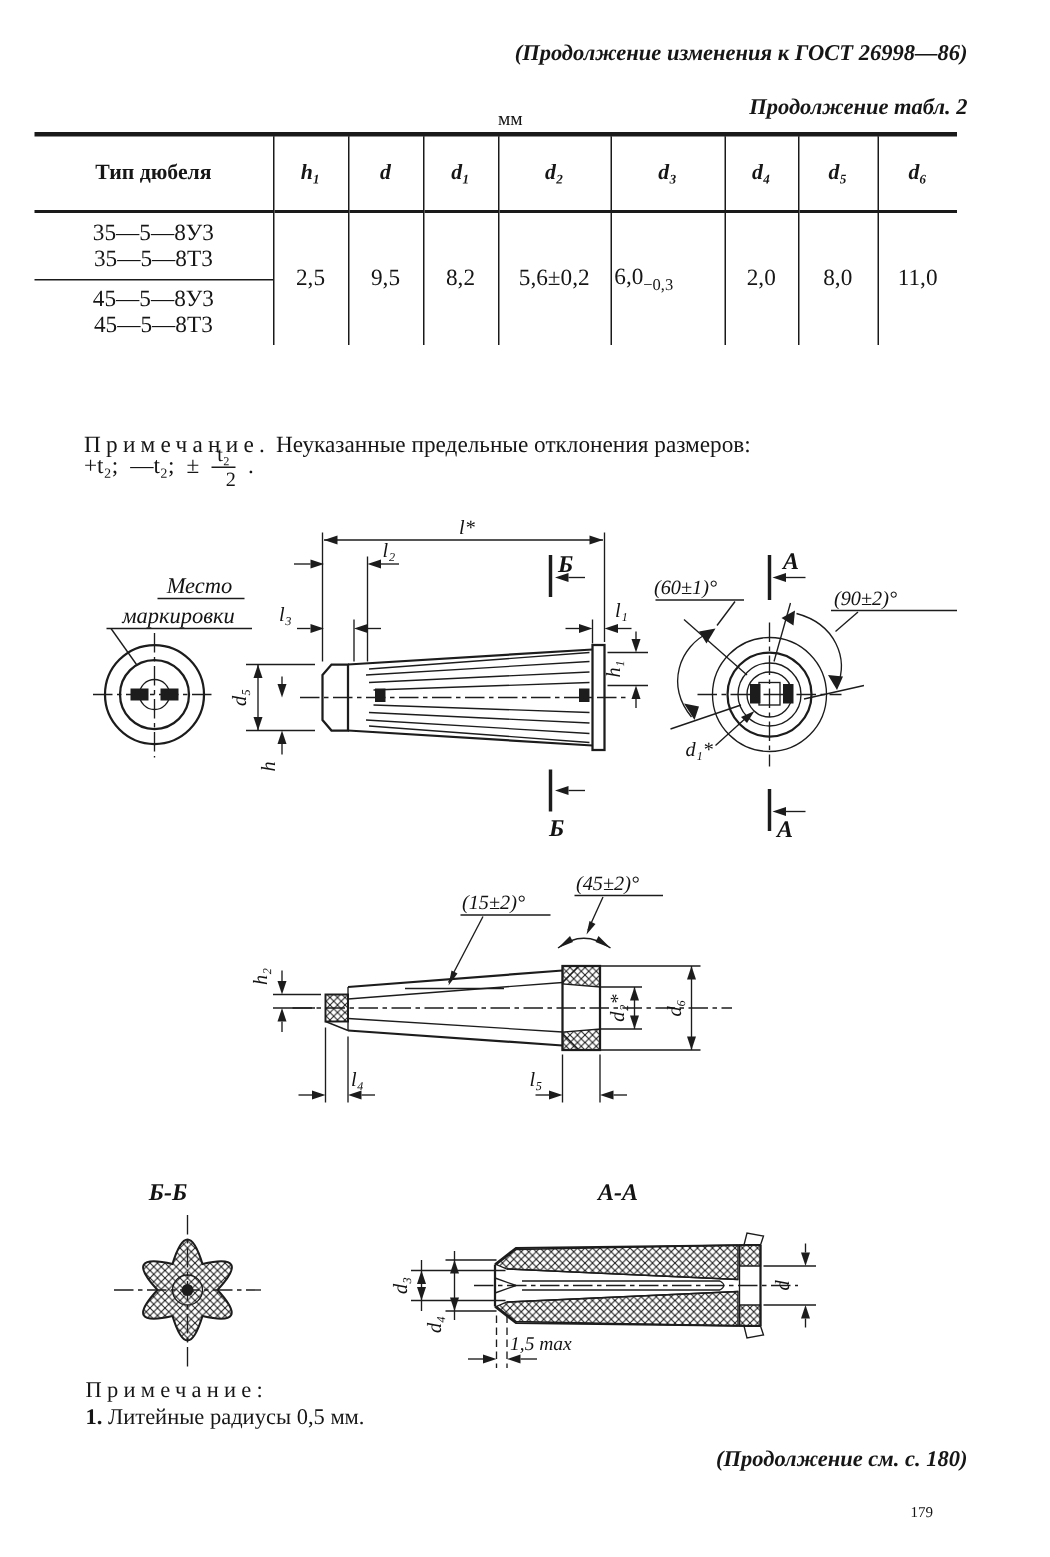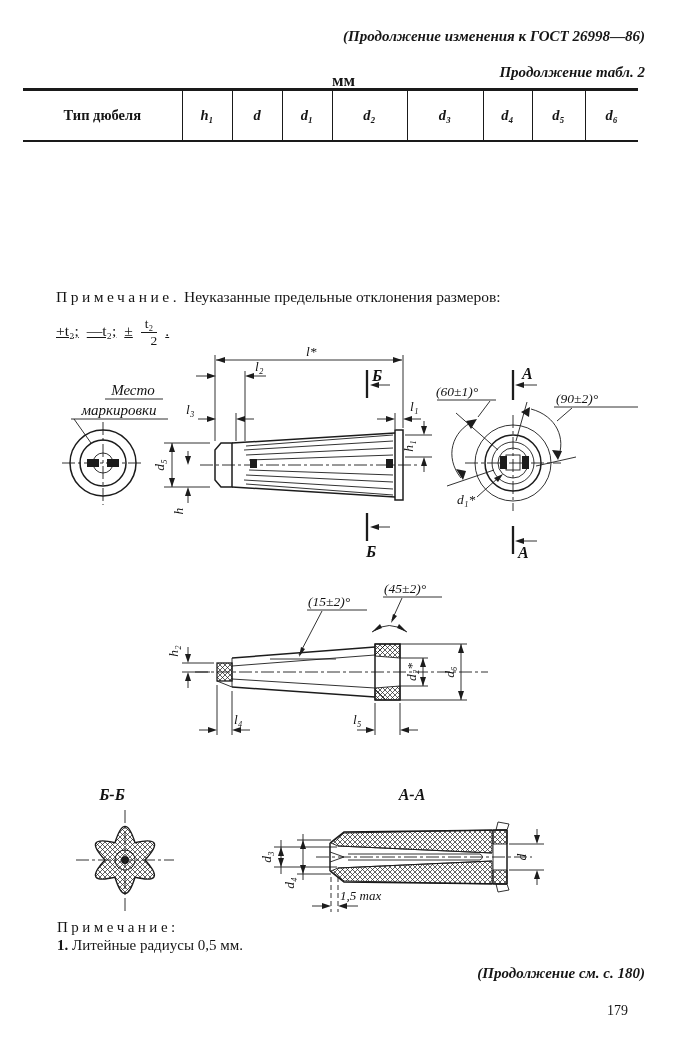--- a/index.html
+++ b/index.html
@@ -3,21 +3,21 @@
 <meta charset="utf-8">
 <style>
   html,body { margin:0; padding:0; background:#e8e6e0; }
   .page {
     position:relative; width:700px; height:1038px; margin:0 auto;
     background:#ffffff; color:#161616; overflow:hidden;
     font-family:"Liberation Serif", serif;
   }
   .abs { position:absolute; }
   .hdr { font-style:italic; font-weight:bold; font-size:15px; white-space:nowrap; }
-  .units { font-weight:bold; font-size:17px; }
+  .units { font-weight:normal; font-size:13px; }
 
   
   .tblwrap { position:absolute; top:88px; left:23px; }
   table.tbl { border-collapse:collapse; table-layout:fixed; width:615px;
     border-top:3px solid #1a1a1a; }
   .tbl th, .tbl td { border-left:1.4px solid #1a1a1a; text-align:center;
     vertical-align:middle; padding:0; font-size:15.5px; }
   .tbl tr > *:first-child { border-left:none; }
   .tbl th { border-bottom:2.6px solid #1a1a1a; height:49px;
     font-style:italic; font-weight:bold; font-size:14.5px; }
@@ -49,21 +49,21 @@
   .ar   { fill:#1c1c1c; stroke:none; }
   .thk  { fill:none; stroke:#1c1c1c; stroke-width:2.3; }
   svg text { font:italic 13.5px "Liberation Serif", serif; fill:#131313; }
   svg text.seclbl { font:italic bold 16px "Liberation Serif", serif; }
   svg text.cyrlbl { font:italic 15px "Liberation Serif", serif; }
   svg text.mk     { font:italic bold 16px "Liberation Serif", serif; }
   svg text.small  { font:italic 13px "Liberation Serif", serif; }
 
   .bnotes { font-size:15px; line-height:17.5px; }
   .bnotes b { font-weight:bold; }
-  .pagenum { font-size:14px; }
+  .pagenum { font-size:10px; }
 </style>
 </head>
 <body>
 
 <div class="page">
 
   <div class="abs hdr" style="top:28px; right:55px;">(Продолжение изменения к ГОСТ 26998—86)</div>
   <div class="abs hdr" style="top:64px; right:55px;">Продолжение табл. 2</div>
   <div class="abs units" style="top:71px; left:332px;">мм</div>
 
@@ -87,29 +87,46 @@
           <th>d</th>
           <th>d₁</th>
           <th>d₂</th>
           <th>d₃</th>
           <th>d₄</th>
           <th>d₅</th>
           <th>d₆</th>
         </tr>
       </thead>
       <tbody>
+        <tr class="g2">
+          <td class="type-cell">
+            <div>35—5—8У3</div>
+            <div>35—5—8Т3</div>
+            <hr class="split">
+            <div>45—5—8У3</div>
+            <div>45—5—8Т3</div>
+          </td>
+          <td>2,5</td>
+          <td>9,5</td>
+          <td>8,2</td>
+          <td>5,6±0,2</td>
+          <td class="tolcell"><span>6,0</span><sub>−0,3</sub></td>
+          <td>2,0</td>
+          <td>8,0</td>
+          <td>11,0</td>
+        </tr>
       </tbody>
     </table>
   </div>
 
   <div class="abs notetxt" style="top:288px; left:56px;">
     <span class="sp">Примечание.</span>
     <span>Неуказанные предельные отклонения размеров:</span>
   </div>
-  <div class="abs formula" style="top:316px; left:56px;text-decoration:underline;">
+  <div class="abs formula" style="top:295px; left:56px;">
     <span>+t₂;</span><span>—t₂;</span><span>±</span><span class="frac"><span class="num">t₂</span><span class="den">2</span></span><span>.</span>
   </div>
 
   <svg class="dwg" style="left:60px; top:345px;" width="620" height="215" viewBox="0 0 620 215">
 
     <g>
       <text x="73" y="50" text-anchor="middle" class="cyrlbl">Место</text>
       <line class="thin" x1="45" y1="54" x2="103" y2="54"></line>
       <text x="59" y="70" text-anchor="middle" class="cyrlbl">маркировки</text>
       <line class="thin" x1="11" y1="74" x2="108" y2="74"></line>

